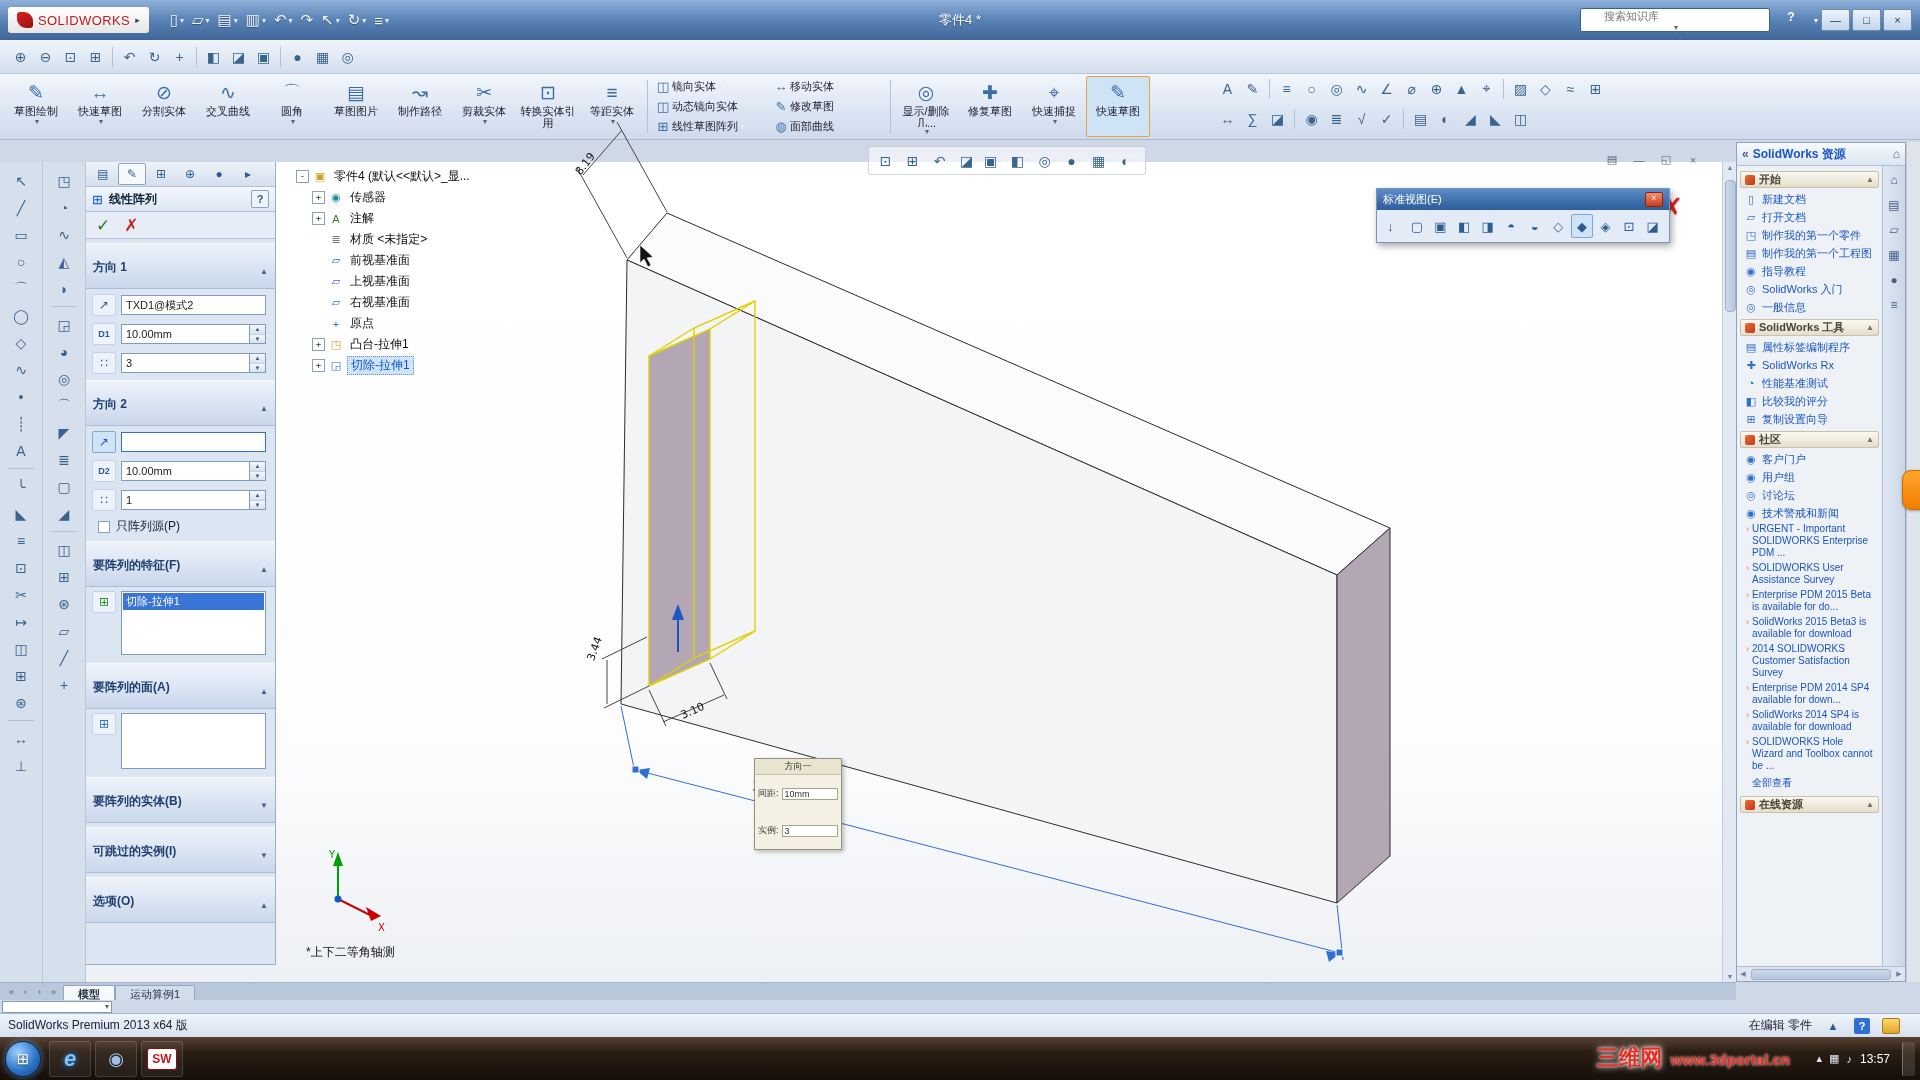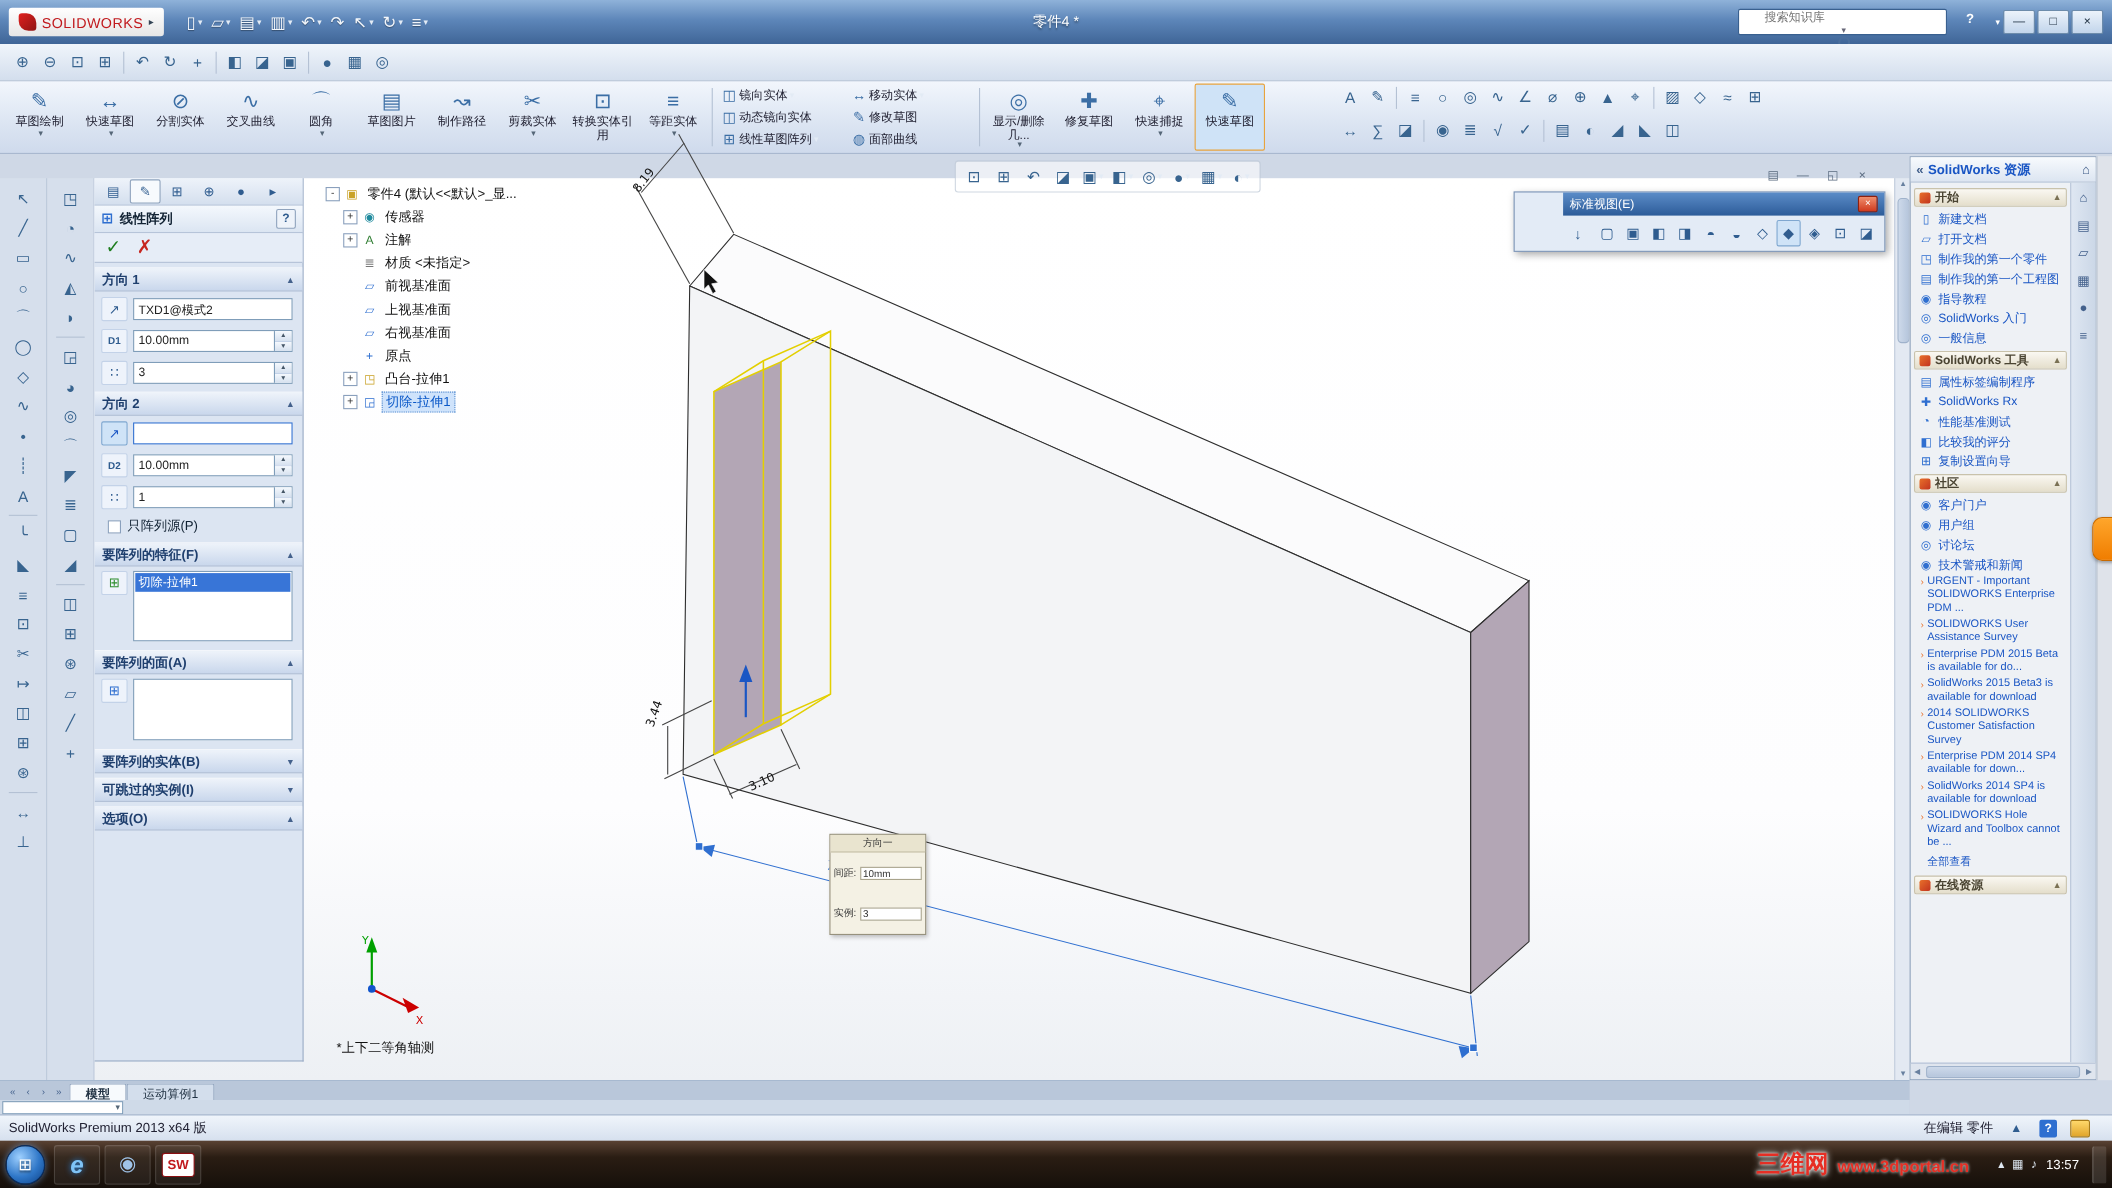--- a/index.html
+++ b/index.html
@@ -65,21 +65,21 @@
   .confirmx{position:absolute;left:1660px;top:192px;font-size:28px;color:#e0231f;font-weight:bold;text-shadow:0 1px 2px rgba(0,0,0,.25);}
   .callout{position:absolute;left:754px;top:758px;width:86px;background:#f4f1e4;border:1px solid #97927e;box-shadow:2px 2px 4px rgba(0,0,0,.25);font-size:9px;color:#333;}
   .co-title{text-align:center;background:#e9e4cf;border-bottom:1px solid #c6c0a8;padding:1px 0;}
   .co-row{display:flex;align-items:center;gap:3px;padding:12px 3px;}
   .co-val{flex:1;background:#fff;border:1px solid #a9a48c;padding:0 2px;min-height:10px;}
   .viewlabel{position:absolute;left:306px;top:944px;font-size:12px;color:#111;}
   .vscroll{position:absolute;left:1722px;top:162px;width:14px;height:820px;background:#e3e9f2;border-left:1px solid #c2cddc;box-sizing:border-box;font-size:7px;color:#68809f;}
   .vscroll .sa{position:absolute;left:0;width:14px;text-align:center;}
   .vthumb{position:absolute;left:2px;top:18px;width:9px;height:130px;background:linear-gradient(90deg,#cdd9ea,#b6c6dc);border:1px solid #9fb2cb;border-radius:4px;}
   
-  .stdviews{position:absolute;left:1376px;top:174px;width:292px;background:#e3ebf6;border:1px solid #7d94b5;box-shadow:2px 3px 7px rgba(0,0,0,.35);padding-left:44px;}
+  .stdviews{position:absolute;left:1376px;top:188px;width:292px;background:#e3ebf6;border:1px solid #7d94b5;box-shadow:2px 3px 7px rgba(0,0,0,.35);}
   .sv-title{height:21px;background:linear-gradient(#5b8cc8,#2d5c99);color:#fff;font-size:11px;display:flex;align-items:center;padding:0 6px;}
   .sv-close{margin-left:auto;width:16px;height:13px;background:linear-gradient(#f08f6e,#d03a1e);border:1px solid #90200e;border-radius:2px;color:#fff;font-size:9px;line-height:11px;text-align:center;}
   .sv-body{display:flex;align-items:center;gap:1px;padding:4px 5px;}
   .sv-cell{width:22px;height:22px;display:flex;align-items:center;justify-content:center;font-size:13px;color:#2f5c8f;border:1px solid transparent;border-radius:2px;}
   .sv-cell.selected{background:#cfe3f7;border-color:#7fa7d0;}
   
   .tree{position:absolute;left:296px;top:166px;width:262px;}
   .trow{display:flex;align-items:center;height:21px;}
   .trow.ind{padding-left:16px;}
   .exp{width:11px;height:11px;border:1px solid #8aa0bd;background:#fff;font-size:9px;line-height:10px;text-align:center;color:#333;margin-right:3px;flex:none;font-family:"DejaVu Sans Mono",monospace;}
@@ -94,21 +94,21 @@
   .pm-tabs{height:24px;display:flex;align-items:center;background:linear-gradient(#eef3fa,#d4dfee);border-bottom:1px solid #b2c0d6;padding-left:3px;gap:1px;flex:none;}
   .pmtab{width:26px;height:20px;display:flex;align-items:center;justify-content:center;font-size:12px;color:#2f5c8f;border:1px solid transparent;border-radius:2px;}
   .pmtab.active{background:#f7fafd;border-color:#8fa3bd;}
   .pm-title{height:24px;display:flex;align-items:center;gap:6px;padding:0 6px;background:linear-gradient(#f4f8fd,#dbe5f2);border-bottom:1px solid #b2c0d6;font-weight:bold;color:#123;flex:none;}
   .pm-title-ic{color:#2f6fd0;font-size:13px;}
   .pm-help{margin-left:auto;width:16px;height:16px;border:1px solid #8fa3bd;border-radius:2px;background:#eef3fa;color:#2f5c8f;font-size:11px;display:flex;align-items:center;justify-content:center;font-weight:bold;}
   .pm-okrow{height:26px;display:flex;align-items:center;gap:14px;padding:0 10px;border-bottom:1px solid #b2c0d6;background:#e6edf7;flex:none;}
   .pm-ok{color:#1e7d1e;font-size:17px;font-weight:bold;}
   .pm-cancel{color:#c6261f;font-size:17px;font-weight:bold;}
   .pm-body{flex:1;overflow:hidden;}
-  .sech{height:20px;display:flex;align-items:center;padding:0 7px;background:linear-gradient(#eef3fa,#c9d7ec);border-top:1px solid #f5f8fc;border-bottom:1px solid #aebdd4;color:#1f3f6e;font-weight:bold;margin-top:4px;}
+  .sech{height:20px;display:flex;align-items:flex-end;padding:12px 7px;background:linear-gradient(#eef3fa,#c9d7ec);border-top:1px solid #f5f8fc;border-bottom:1px solid #aebdd4;color:#1f3f6e;font-weight:bold;margin-top:4px;}
   .sech .chev{margin-left:auto;font-size:8px;color:#44618c;}
   .pmrow{display:flex;align-items:center;gap:5px;padding:5px 9px 2px 6px;}
   .pmicon{width:22px;height:20px;display:flex;align-items:center;justify-content:center;font-size:12px;color:#2f5c8f;background:#eef3fb;border:1px solid #c3d2e8;border-radius:2px;flex:none;}
   .pmicon.dlab{font-size:9px;font-weight:bold;}
   .pmicon.hot{background:#cfe3f7;border-color:#7fa7d0;color:#1a56c4;}
   .pmicon.feat{color:#2f8f2f;} .pmicon.face{color:#2f6fd0;}
   .pminput{flex:1;height:18px;background:#fff;border:1px solid #7f9db9;font-size:11px;display:flex;align-items:center;padding:0 4px;color:#222;}
   .pminput.focus{border-color:#2f6fd0;}
   .spinbox{flex:1;height:18px;background:#fff;border:1px solid #7f9db9;font-size:11px;display:flex;align-items:center;padding-left:4px;color:#222;}
   .spinbox .val{flex:1;}

